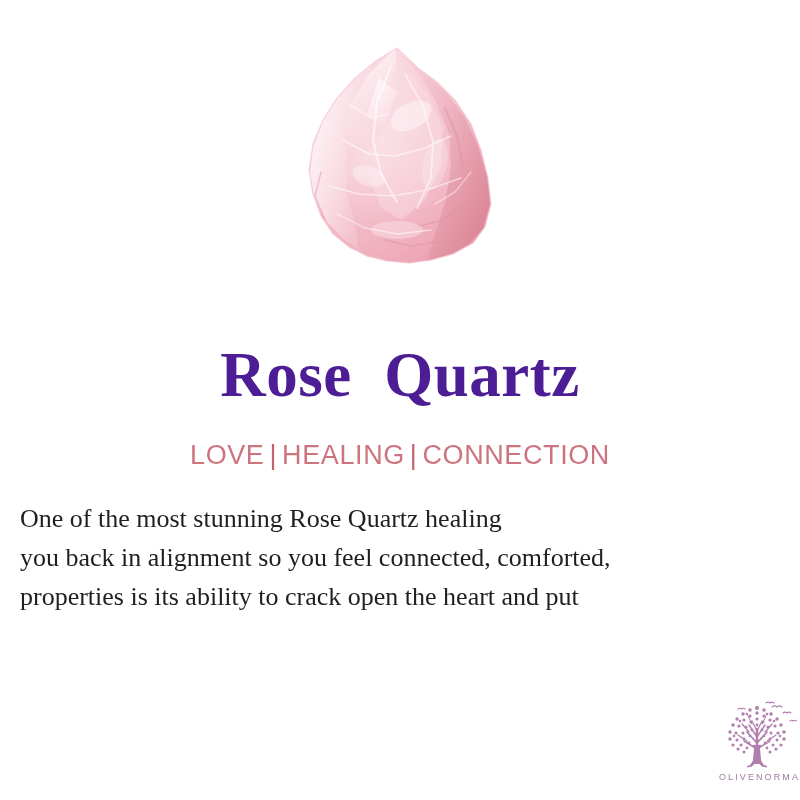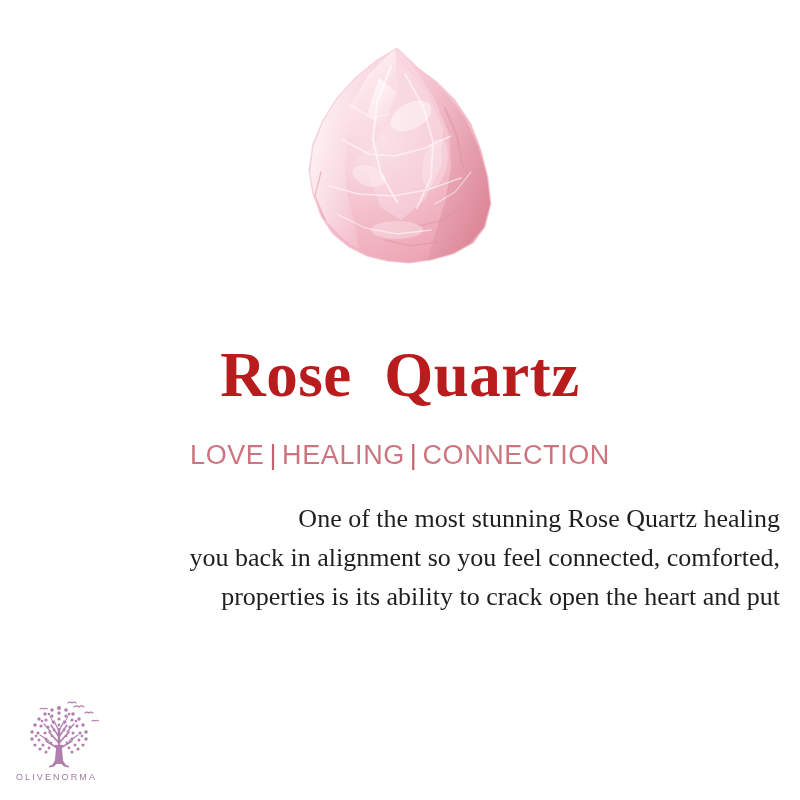--- a/index.html
+++ b/index.html
@@ -37,21 +37,21 @@
     margin-top: 44px;
   }
 
   
   .title {
     font-family: "Liberation Serif", "DejaVu Serif", serif;
     font-weight: 700;
     font-size: 63px;
     line-height: 1;
     letter-spacing: 0.5px;
-    color: #b91c1c;
+    color: #4c1d95;
     margin: 0;
     padding-top: 44px;
     text-align: center;
     white-space: pre;
   }
 
   
   .subtitle {
     font-family: "Liberation Sans", sans-serif;
     font-weight: 300;
@@ -68,37 +68,36 @@
     color: #c4626d;
     padding: 0 5px;
   }
 
   
   .body-copy {
     font-family: "Liberation Serif", "DejaVu Serif", serif;
     font-size: 26px;
     line-height: 39px;
     color: #1f1f1f;
-    text-align: right;
+    text-align: left;
     margin: 0;
     padding-top: 30px;
     width: 760px;
   }
   .body-copy .ln { display: block; white-space: pre; }
 
   
   .logo {
     position: absolute;
     left: 0;
-    right: 8px;
+    right: 0;
     bottom: 18px;
     display: flex;
     flex-direction: column;
-    align-items: flex-start;
-    padding-left: 16px;
+    align-items: flex-end;
   }
   .logo-mark { display: block; }
   .logo-word {
     font-family: "Liberation Sans", sans-serif;
     font-size: 9px;
     font-weight: 400;
     letter-spacing: 2.1px;
     color: #9d7b9c;
     margin-top: 1px;
     text-align: center;

